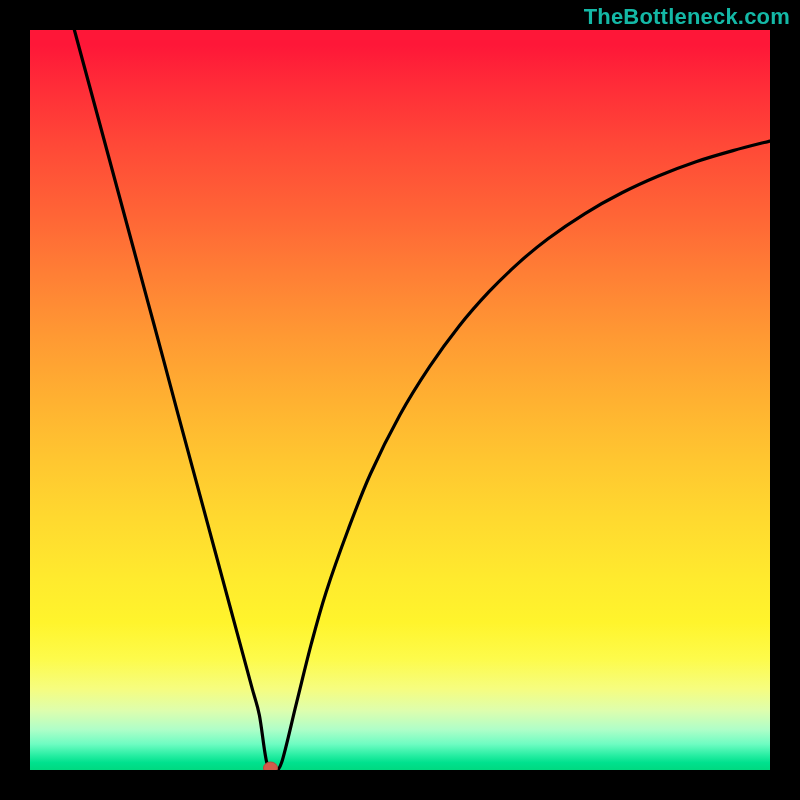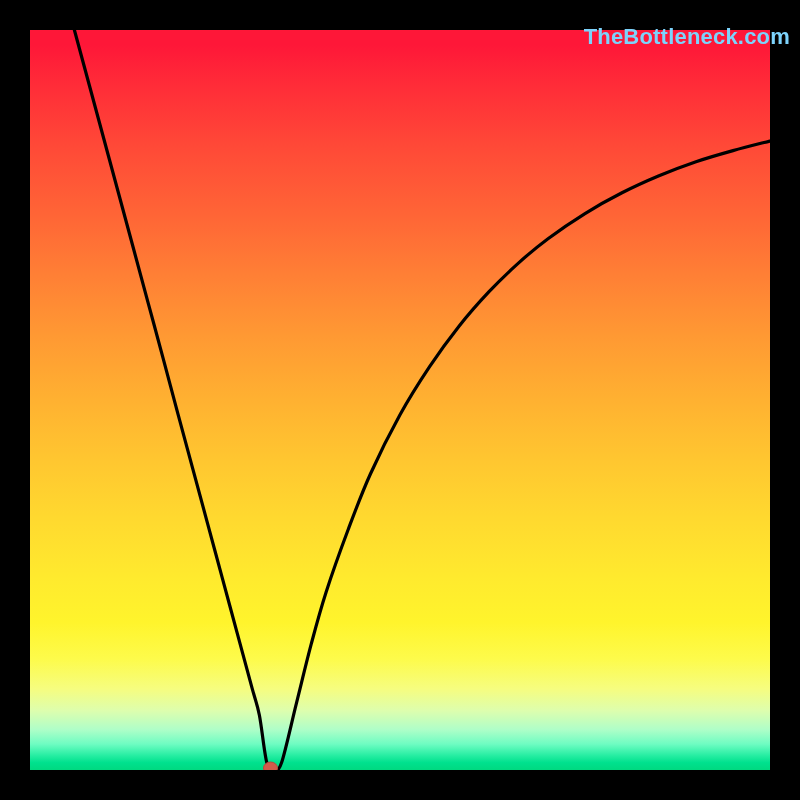--- a/index.html
+++ b/index.html
@@ -14,27 +14,26 @@
   .frame {
     position: relative;
     width: 800px;
     height: 800px;
     background: #000;
   }
   .watermark {
     position: absolute;
     top: 4px;
     right: 10px;
-    color: #7dd3fc;
+    color: #14b8a6;
     font-size: 22px;
     font-weight: 600;
     letter-spacing: 0.2px;
     z-index: 5;
     user-select: none;
-    margin-top: 20px;
   }
   .plot-area {
     position: absolute;
     left: 30px;
     top: 30px;
     width: 740px;
     height: 740px;
     overflow: hidden;
   }
   .gradient {

